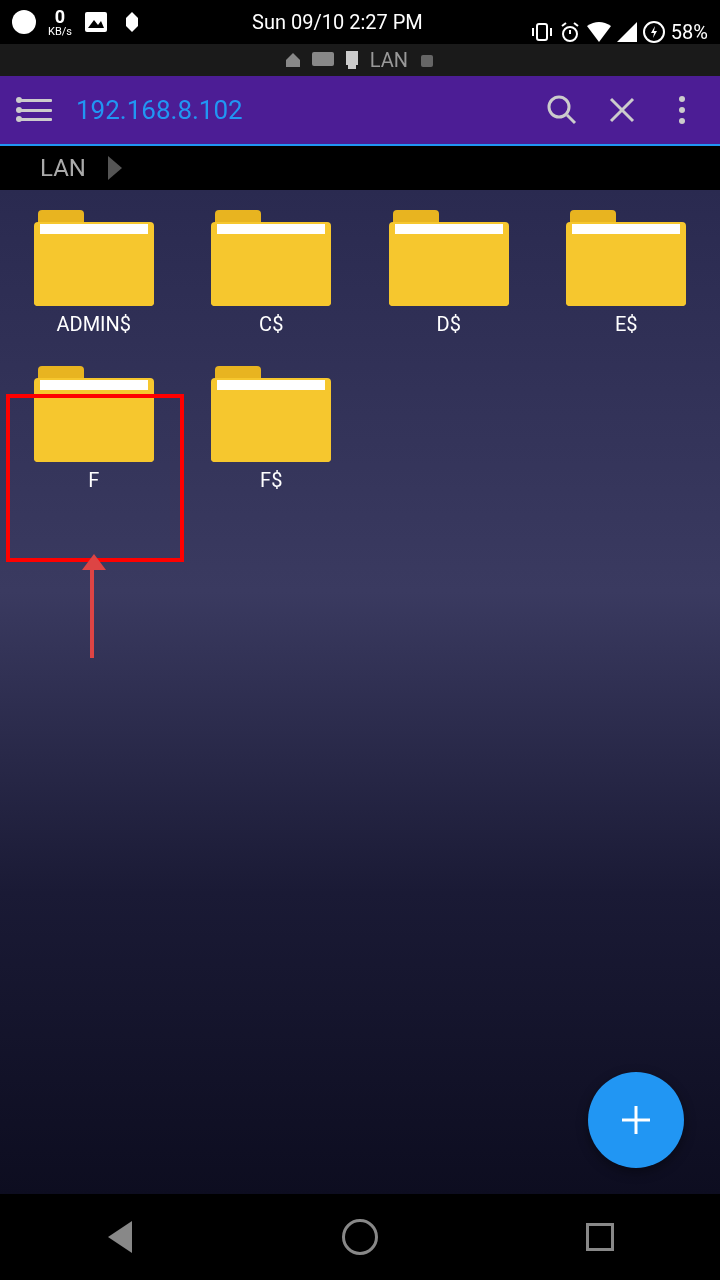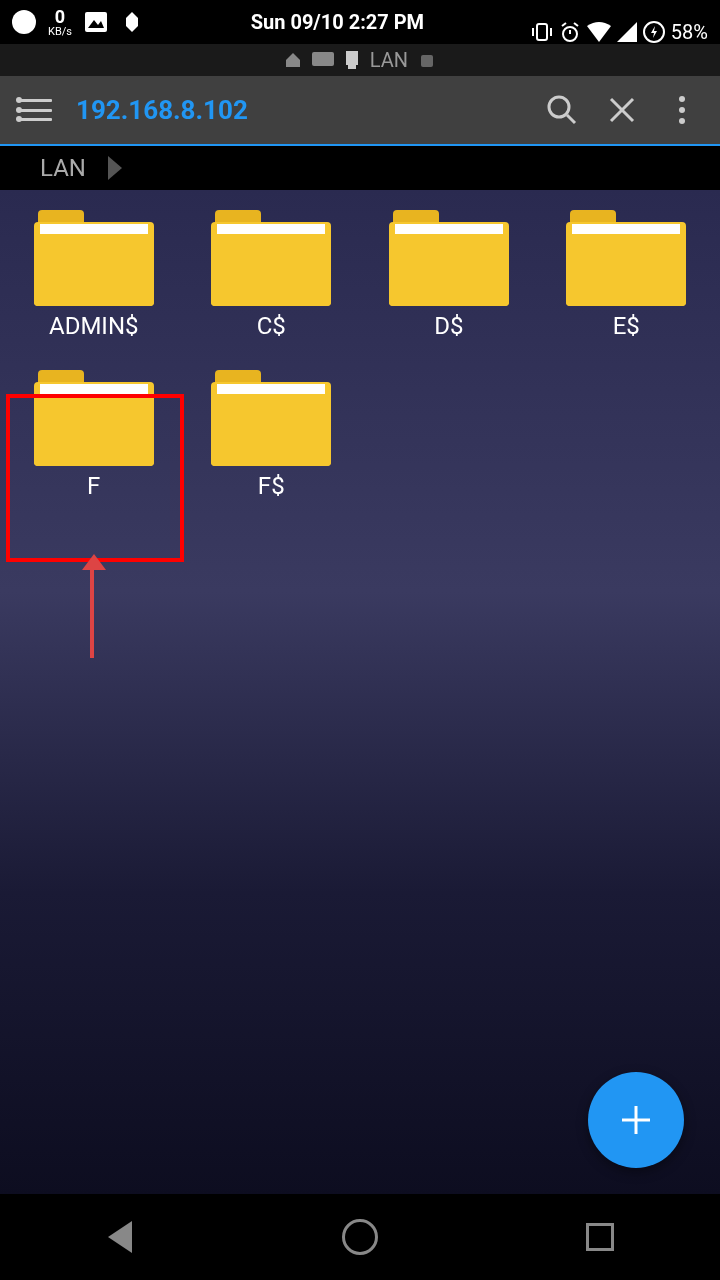--- a/index.html
+++ b/index.html
@@ -16,45 +16,44 @@
       background: #000;
       display: flex;
       align-items: center;
       justify-content: space-between;
       padding: 0 12px;
       color: #fff;
       font-size: 20px;
     }
     .status-left { display: flex; align-items: center; gap: 12px; }
     .status-right { display: flex; align-items: center; gap: 6px; margin-top: 19px; }
-    .status-center { display: flex; align-items: center; gap: 6px; font-weight: 700; }
+    .status-center { display: flex; align-items: center; gap: 6px; font-weight: 400; }
     .white-dot { width: 24px; height: 24px; background: #fff; border-radius: 50%; }
     .kb-speed { display: flex; flex-direction: column; align-items: center; font-size: 11px; line-height: 1; }
     .kb-speed-num { font-size: 18px; font-weight: bold; }
     
     .title-bar {
       height: 32px;
       background: #1a1a1a;
       display: flex;
       align-items: center;
       justify-content: center;
       color: #999;
       font-size: 20px;
       gap: 10px;
     }
     
     .app-bar {
       height: 70px;
-      background: #404040;
+      background: #4c1d95;
       display: flex;
       align-items: center;
       padding: 0 20px;
       border-bottom: 2px solid #2196f3;
       position: relative;
-      font-weight: bold;
     }
     .hamburger-icon { width: 32px; height: 22px; display: flex; flex-direction: column; justify-content: space-between; margin-right: 24px; }
     .hamburger-line { height: 3px; background: #ccc; border-radius: 1px; position: relative; }
     .hamburger-line::before { content: ''; position: absolute; left: -4px; top: -2px; width: 6px; height: 6px; border-radius: 50%; background: #ccc; }
     .address { color: #2196f3; font-size: 26px; flex: 1; position: relative; }
     .bar-icon { width: 36px; height: 36px; display: flex; align-items: center; justify-content: center; margin-left: 24px; }
     
     .breadcrumb {
       height: 44px;
       display: flex;
@@ -125,21 +124,21 @@
       position: absolute;
       top: 26px;
       left: 0;
       right: 0;
       bottom: 0;
       background: #f6c72e;
       border-radius: 4px;
     }
     .folder-label {
       color: #fff;
-      font-size: 24px;
+      font-size: 20px;
       text-align: center;
     }
     .highlight-box {
       position: absolute;
       border: 4px solid #ff0000;
       pointer-events: none;
       z-index: 5;
     }
     .highlight-arrow {
       position: absolute;

